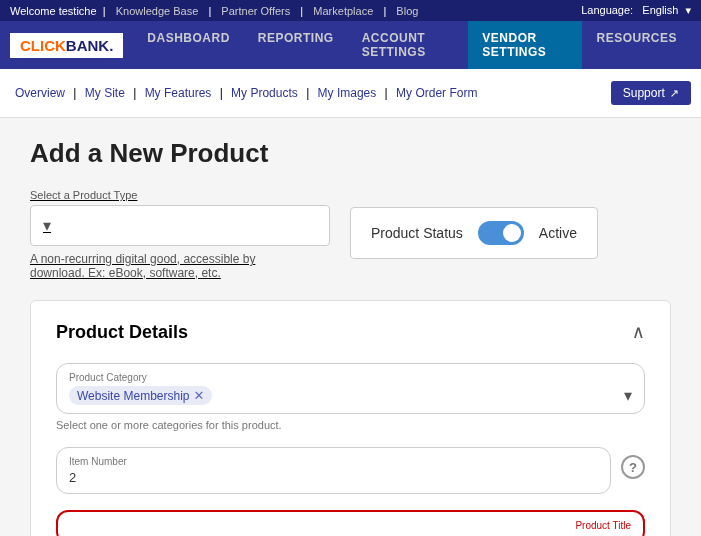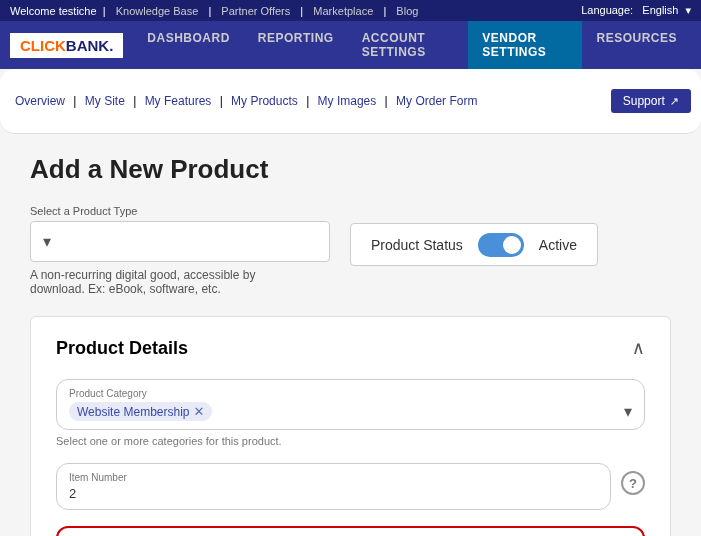--- a/index.html
+++ b/index.html
@@ -40,26 +40,25 @@
       text-transform: uppercase;
       letter-spacing: 0.5px;
       font-weight: bold;
     }
     .nav-item.active { background: #0369a1; color: white; }
 
     
     .sub-nav {
       background: white;
       border-bottom: 1px solid #ddd;
-      padding: 20px 10px;
-      font-size: 12px;
-      display: flex;
-      align-items: center;
-      justify-content: space-between;
-      border-radius: 15px;
+      padding: 12px 10px;
+      font-size: 12px;
+      display: flex;
+      align-items: center;
+      justify-content: space-between;
     }
     .sub-nav-links a { color: #2d3494; text-decoration: none; margin: 0 5px; }
     .support-btn {
       background: #2d3494;
       color: white;
       border: none;
       padding: 5px 12px;
       cursor: pointer;
       font-size: 12px;
       border-radius: 3px;
@@ -85,20 +84,21 @@
     
     .product-type-row {
       display: flex;
       align-items: flex-start;
       gap: 20px;
       margin-bottom: 15px;
     }
 
     .select-product-type {
       width: 300px;
+      text-decoration: underline;
     }
     .select-label {
       font-size: 11px;
       color: #555;
       margin-bottom: 4px;
     }
     .select-box {
       border: 1px solid #ccc;
       border-radius: 4px;
       padding: 10px 12px;
@@ -120,21 +120,21 @@
 
     
     .product-status-box {
       border: 1px solid #ccc;
       border-radius: 4px;
       padding: 12px 20px;
       background: white;
       display: flex;
       align-items: center;
       gap: 15px;
-      height: 43px;
+      height: 52px;
     }
     .product-status-label {
       font-size: 14px;
       color: #333;
       font-weight: 500;
     }
     .toggle-switch {
       position: relative;
       width: 46px;
       height: 24px;

